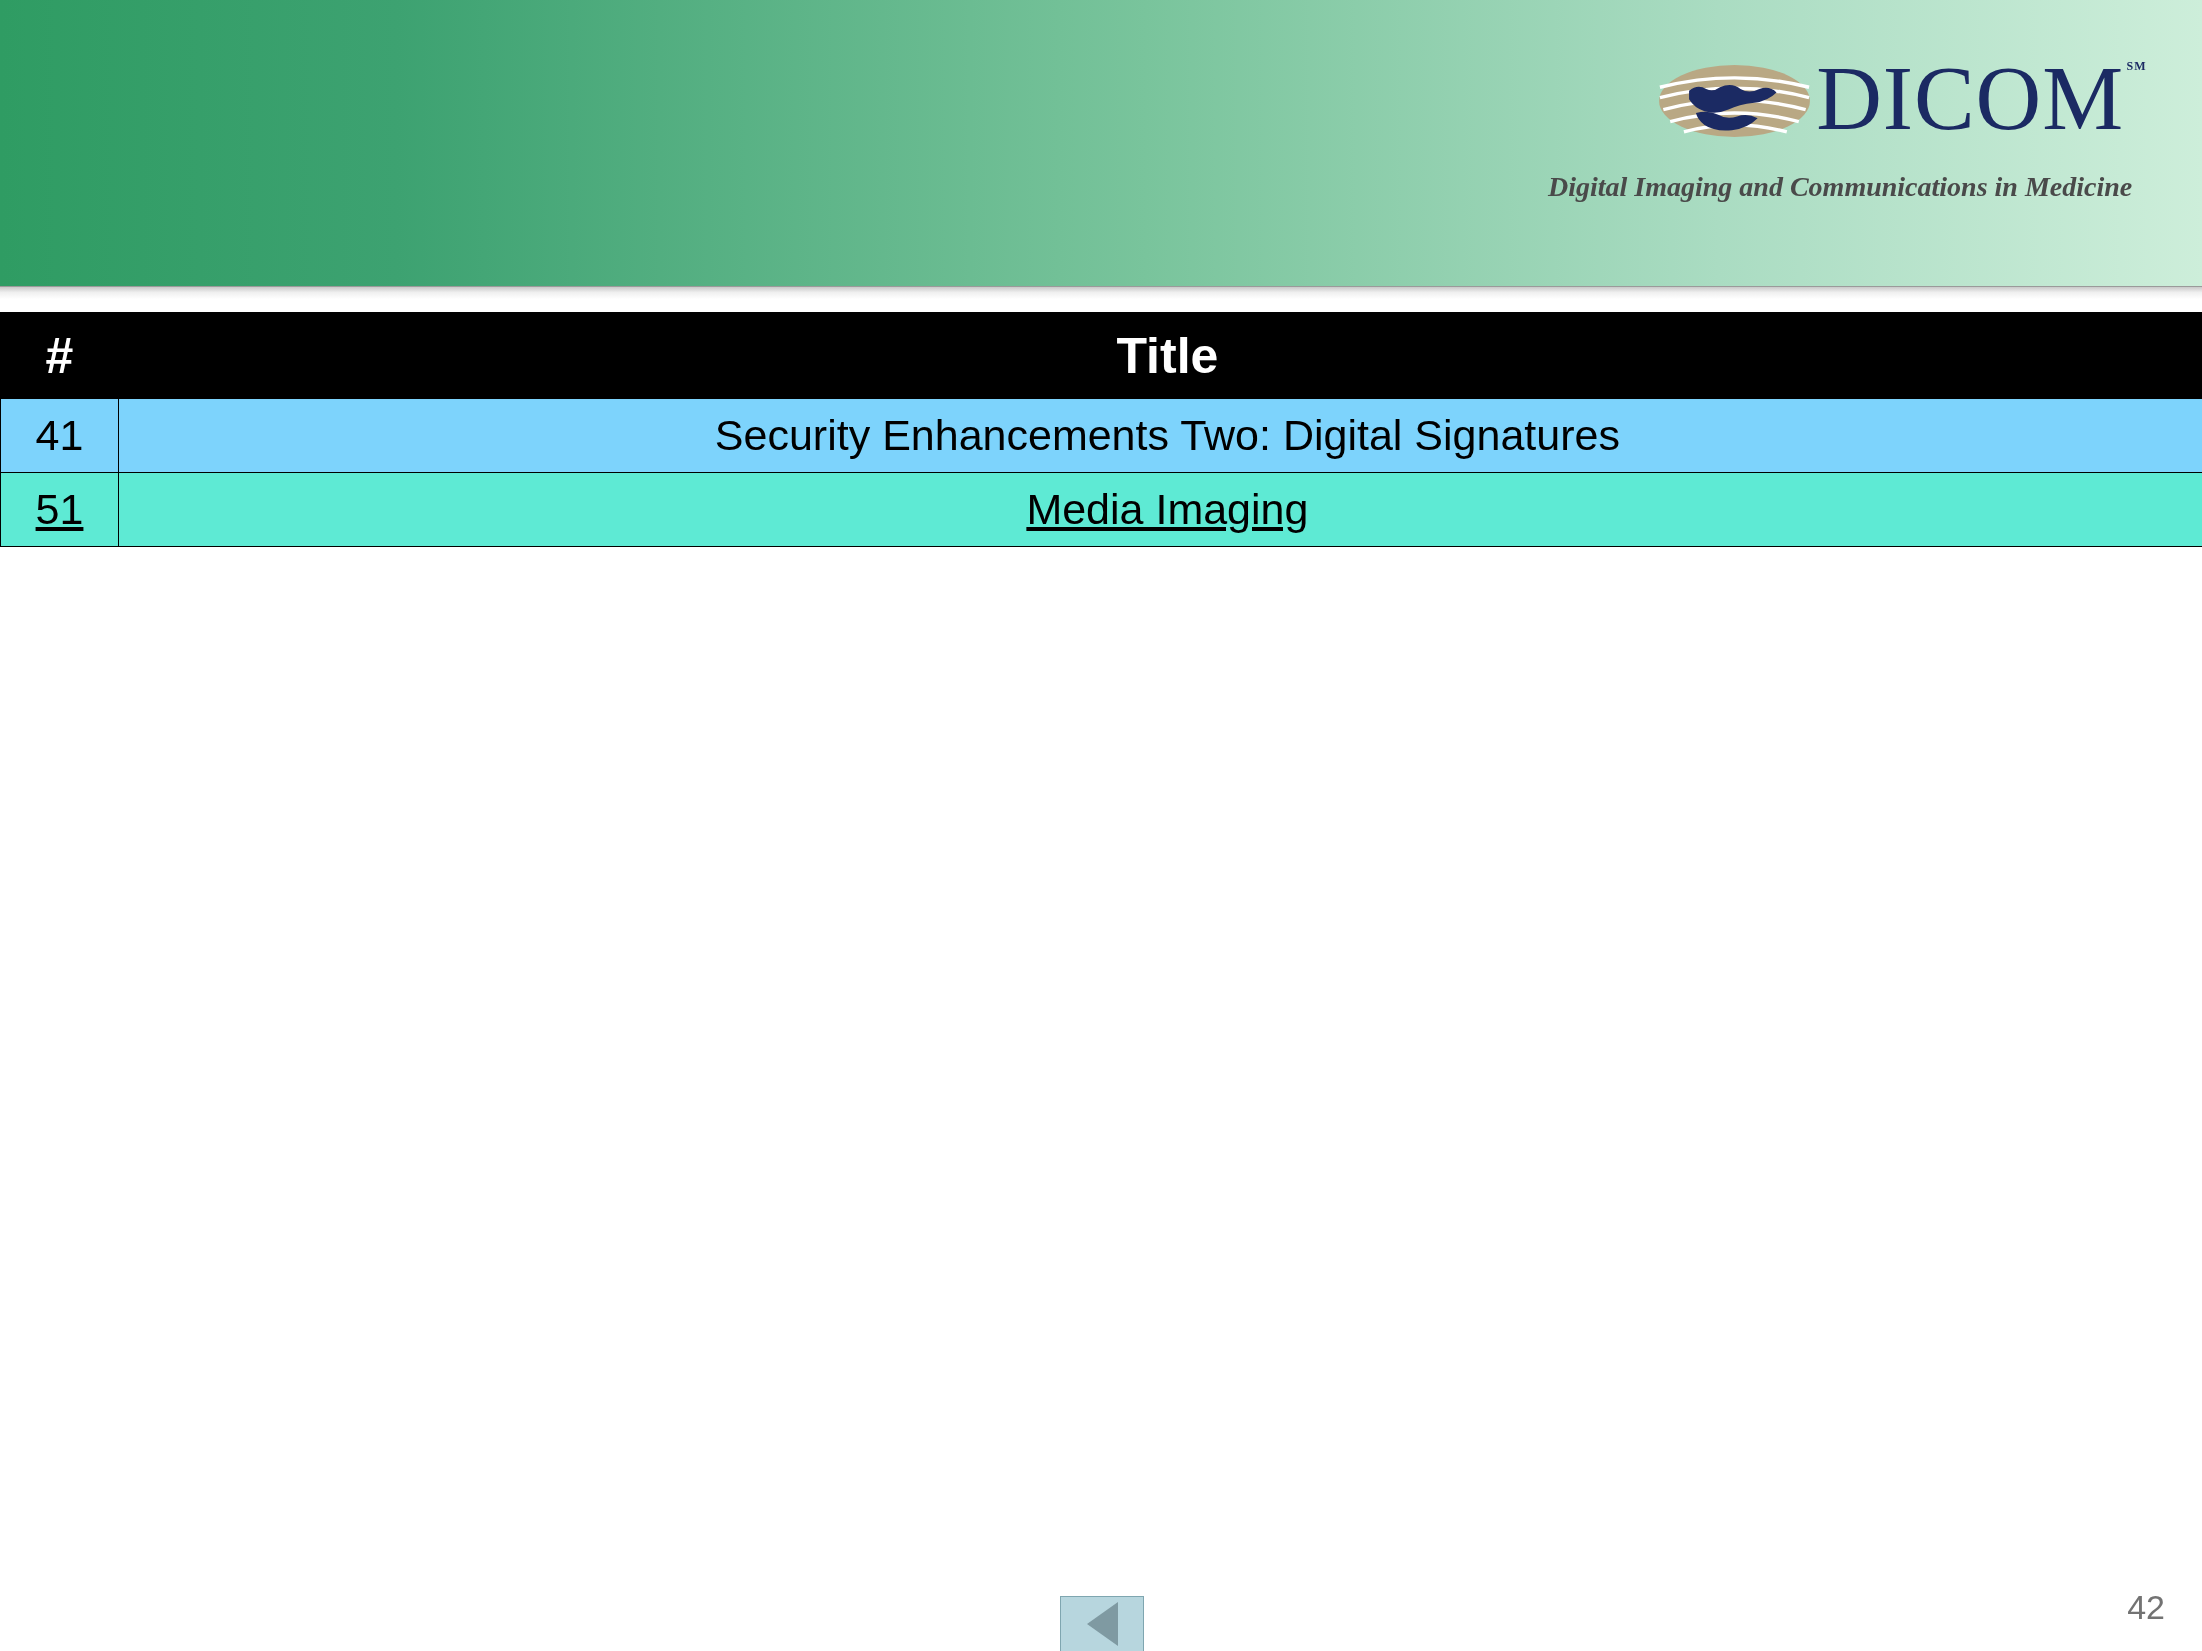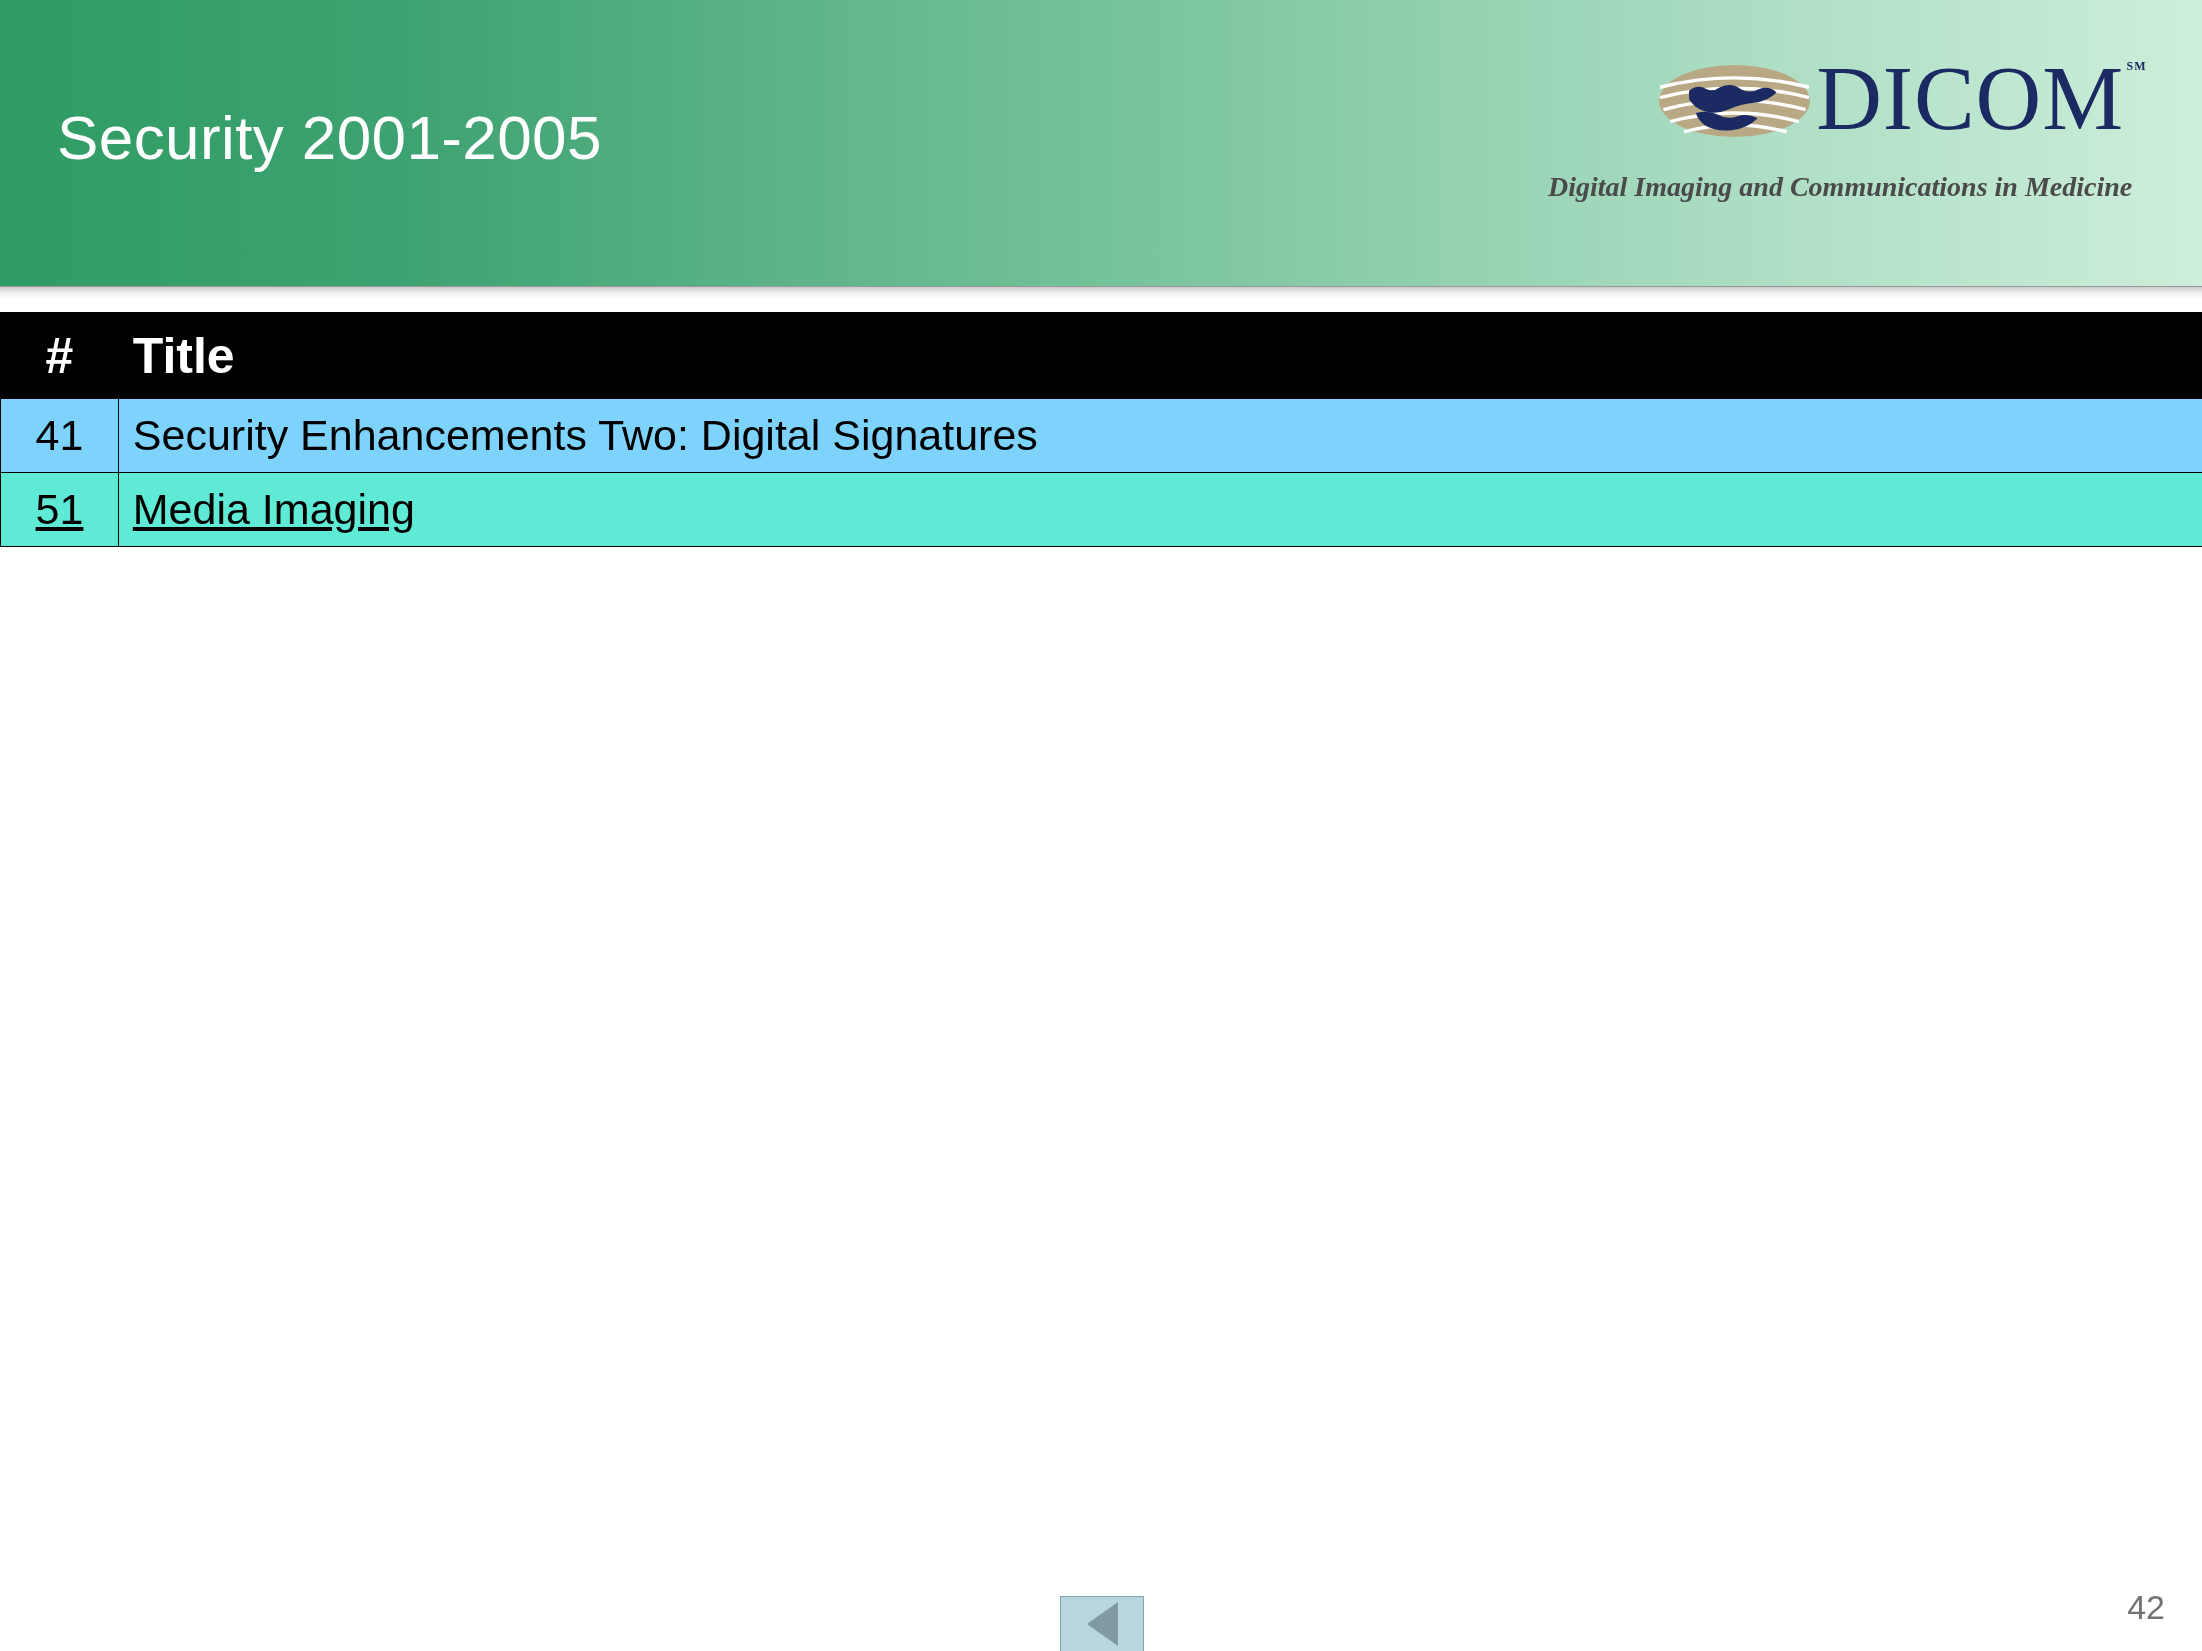--- a/index.html
+++ b/index.html
@@ -101,21 +101,21 @@
     top: 312px;
     left: 0;
     width: 2203px;
     border-collapse: collapse;
     table-layout: fixed;
   }
   .table tr { height: 74px; }
   .table th, .table td {
     border: 1.7px solid #000000;
     padding: 0 0 0 13.8px;
-    text-align: left;
+    text-align: center;
     vertical-align: middle;
     font-size: 43px;
     color: #000000;
     box-sizing: border-box;
   }
   .table thead tr { height: 86px; }
   .table thead th {
     background: #000000;
     color: #ffffff;
     font-weight: bold;
@@ -151,21 +151,20 @@
     right: 38px;
     top: 1588px;
     font-size: 34px;
     color: #737373;
   }
 </style>
 </head>
 <body>
 
 <div class="header">
-  <div class="slide-title">Security 2001-2005</div>
 
   <div class="logo">
     <div class="logo-main">
       <div class="logo-globe">
         <svg viewBox="0 0 178 112" width="153" height="96" xmlns="http://www.w3.org/2000/svg">
           <ellipse cx="89" cy="56" rx="88" ry="42" fill="#b9a884"></ellipse>
           <path d="M2 40 Q 89 18 176 40" stroke="#ffffff" stroke-width="4" fill="none"></path>
           <path d="M2 52 Q 89 30 176 52" stroke="#ffffff" stroke-width="4" fill="none"></path>
           <path d="M6 66 Q 89 44 172 66" stroke="#ffffff" stroke-width="4" fill="none"></path>
           <path d="M14 80 Q 89 60 164 80" stroke="#ffffff" stroke-width="4" fill="none"></path>

